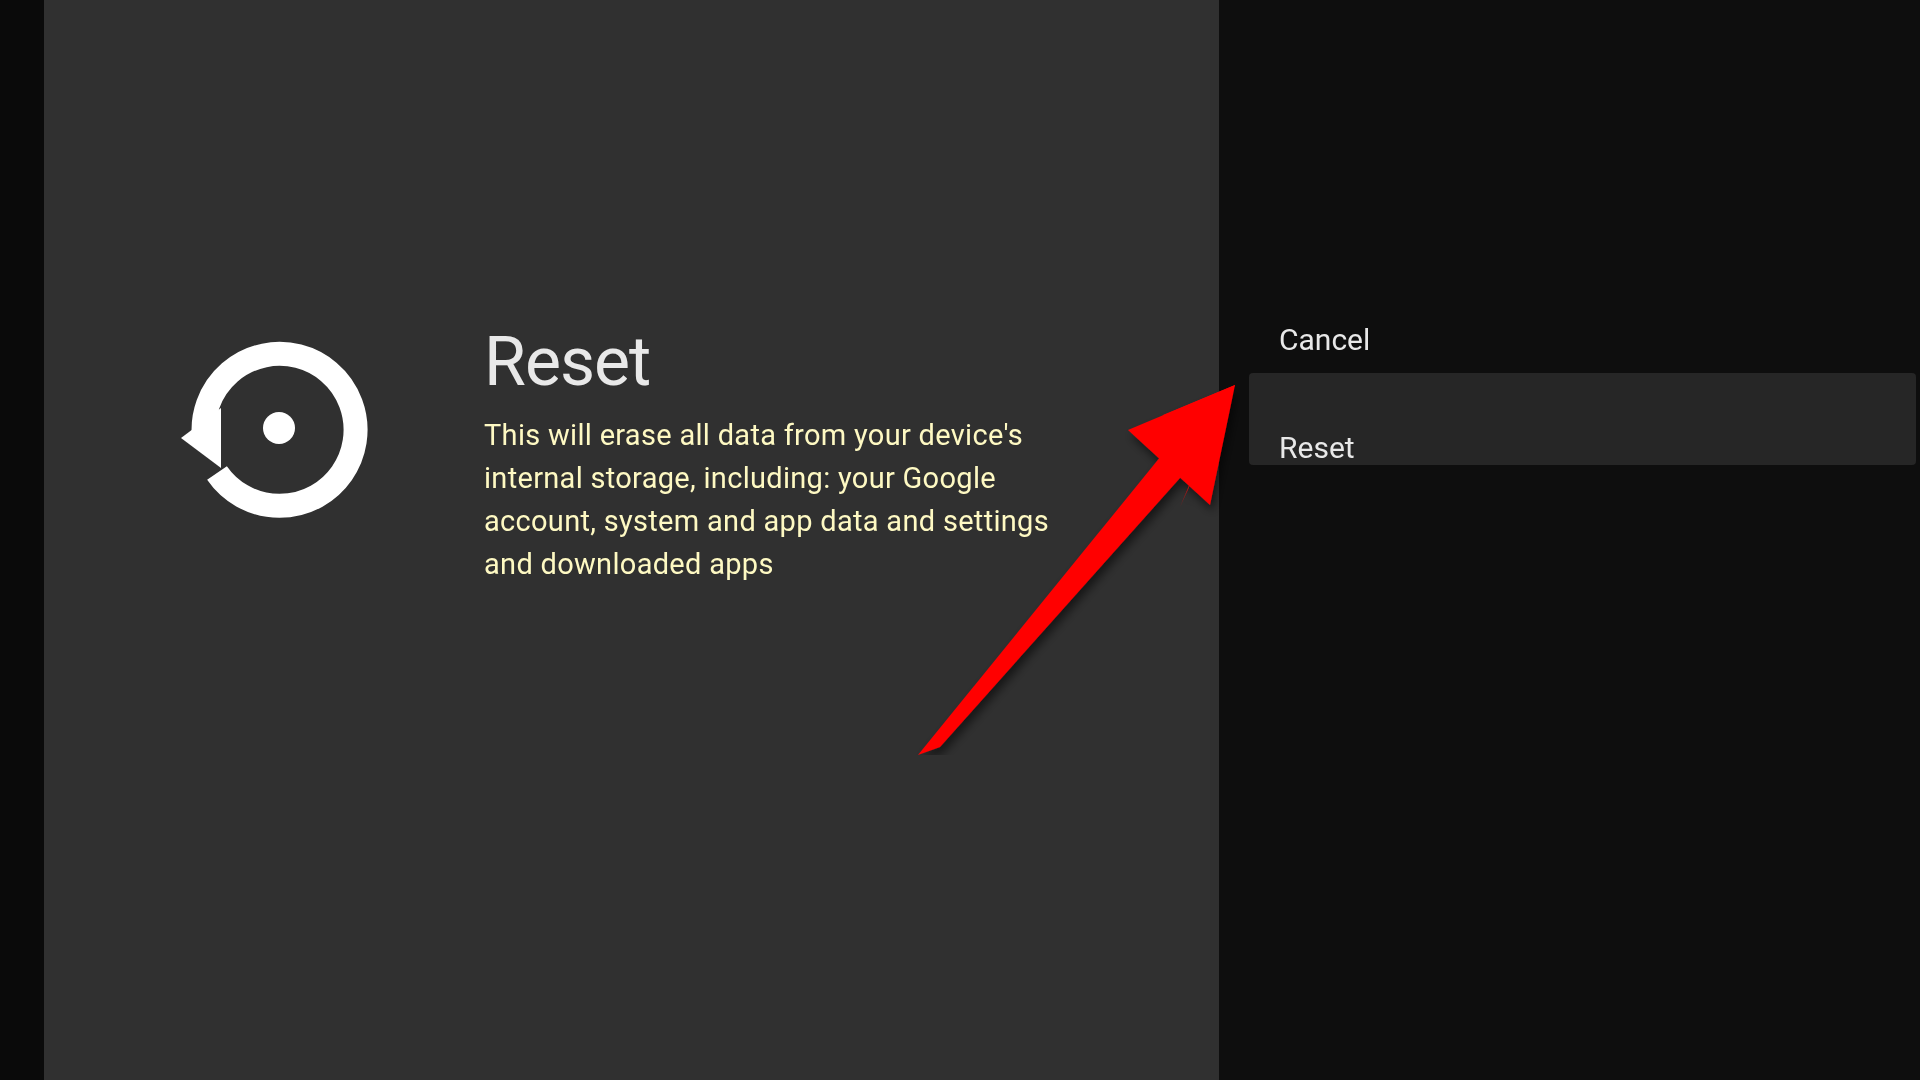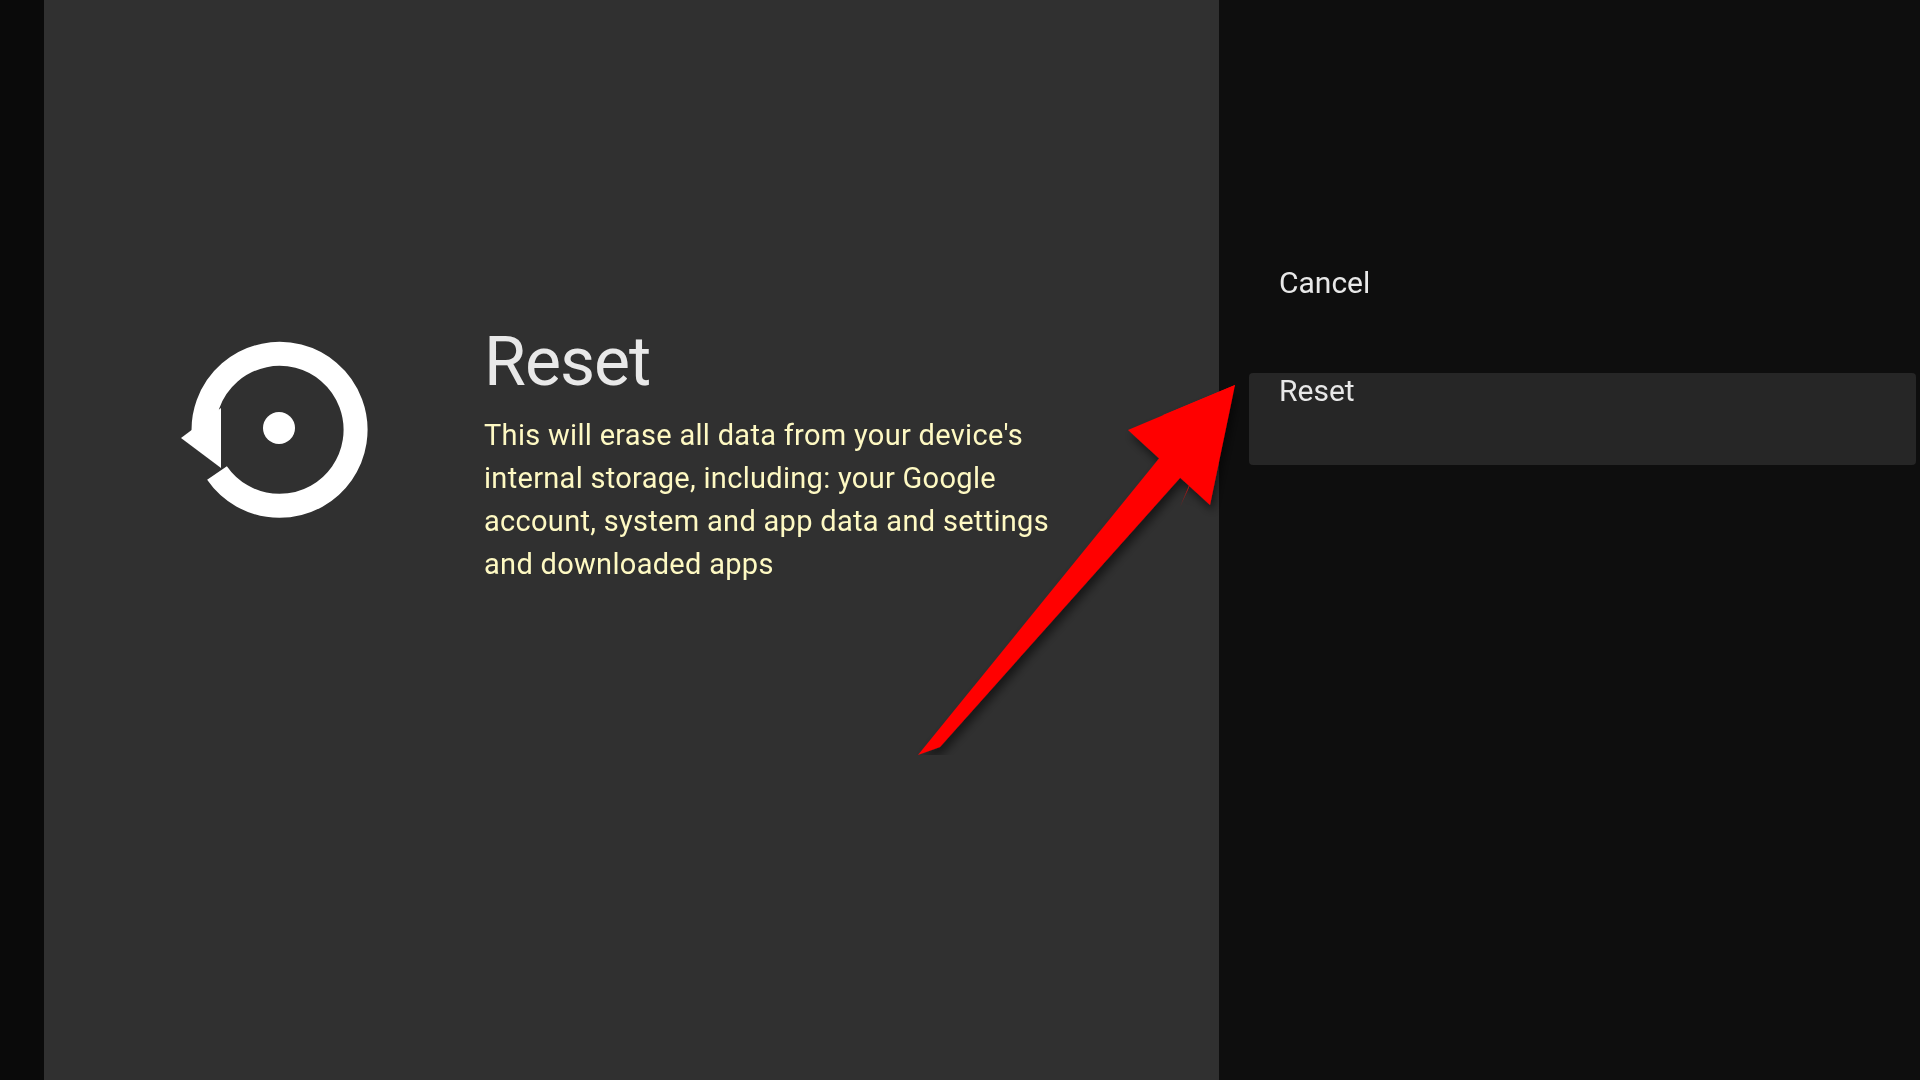--- a/index.html
+++ b/index.html
@@ -75,21 +75,21 @@
       height: 100%;
       background: #0e0e0e;
       padding-top: 265px;
       padding-left: 30px;
       padding-right: 48px;
     }
     
     .menu-item {
       height: 92px;
       display: flex;
-      align-items: flex-start;
+      align-items: flex-end;
       padding-left: 30px;
       color: #e8e8e8;
       font-size: 30px;
       font-weight: 400;
       cursor: pointer;
     }
     
     .menu-item.focused {
       background: #262626;
       border-radius: 4px;

